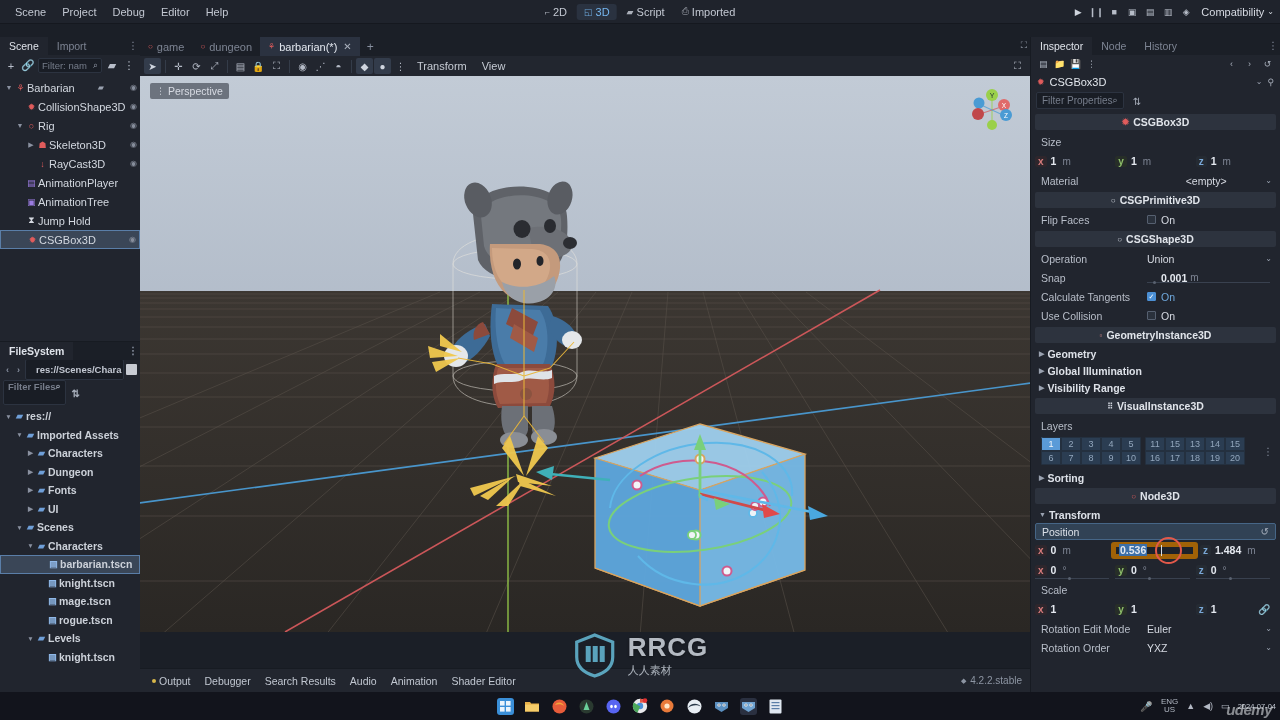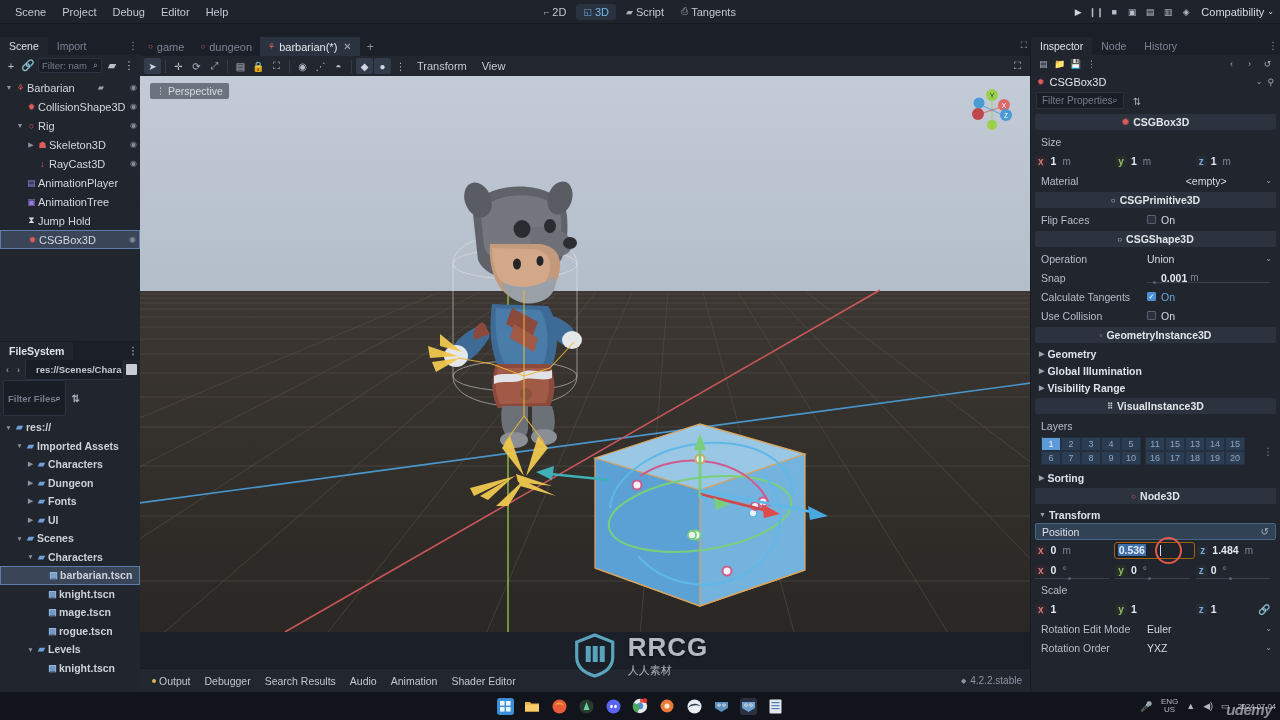--- a/index.html
+++ b/index.html
@@ -94,22 +94,22 @@
   .fs-panel{ flex:1; background:#21252e; display:flex; flex-direction:column; border-top:1px solid #171b22;font-weight:bold;}
   .path-bar{ height:19px; display:flex; align-items:center; gap:2px; padding:0 3px;}
   .path-arrow{ font-size:9px; color:#8890a0; width:9px; text-align:center;}
   .path-field{
     flex:1; height:21px; background:#191d25; border:1px solid #2c3340;border-radius:2px;
     display:flex;align-items:center;padding:0 10px; font-size:9.5px;color:#c3c8d2;
     white-space:nowrap; overflow:hidden;
   }
   .path-sq{ width:11px;height:11px;background:#c8ccd4;border-radius:1px;}
   .files-filter{
-    height:36px; margin:1px 3px 2px 3px; background:#191d25;border:1px solid #2c3340;
-    border-radius:2px; display:flex;align-items:center;padding:0 4px;font-size:9.5px;color:#767d8b;
+    height:25px; margin:1px 3px 2px 3px; background:#191d25;border:1px solid #2c3340;
+    border-radius:2px; display:flex;padding:0 4px;font-size:9.5px;color:#767d8b;
   }
   .files-filter .ff-ico{margin-left:auto;color:#9aa2b0;font-size:9px;}
   .files-filter-wrap{display:flex;align-items:center;gap:3px;padding-right:3px;}
   .files-filter-wrap .ff-extra{font-size:10px;color:#a7aeba;}
   .file-tree{ flex:1; overflow:hidden; position:relative;}
   .f-row{ height:18.5px; display:flex; align-items:center; font-size:10.5px; color:#ccd1d9;}
   .f-row.sel{ background:#3a4657; border:1px solid #5a7ea8;}
   .f-row .arw{ width:9px;text-align:center;font-size:6.5px;color:#8a91a0;}
   .f-row .fic{ width:13px;text-align:center;font-size:9px;}
   .fold{ color:#6f9fd8;} .fscn{color:#8fb8e8;}
@@ -189,21 +189,21 @@
   .vfield .ax{ font-size:10px; font-weight:bold; padding:0 3px; border-radius:2px;}
   .ax-x{ color:#d67b7b; background:#2e262c;}
   .ax-y{ color:#8fc06a; background:#272e28;}
   .ax-z{ color:#7aa8d8; background:#252b33;}
   .vfield .vv{ font-size:10.5px; color:#e4e8ef; font-weight:bold;}
   .vfield .un{ font-size:10px; color:#7d8493; margin-left:2px;}
   .vfield .uline{ position:absolute; left:0; right:4px; bottom:0; height:1px; background:#39414f;}
   .vfield .udot{ position:absolute; bottom:-1.5px; width:3px;height:3px;background:#59616f;border-radius:50%;}
 
   .vfield.focused{
-    border:1px solid #a16207; border-radius:3px; background:#1d222b;
+    border:5px solid #a16207; border-radius:3px; background:#1d222b;
     padding-left:3px;
   }
   .sel-text{ background:#3c6fa8; color:#fff; padding:0 1px;}
   .caret{ width:1px;height:11px;background:#d9dde4; margin-left:10px; display:inline-block;}
 
   .chk{ width:9px;height:9px;border-radius:1px;border:1px solid #566070;background:#2a313c;
         display:inline-block;margin-right:5px;vertical-align:-1px;}
   .chk.on{ background:#4b8fd4;border-color:#4b8fd4;}
   .chk.on:after{content:"✓";color:#fff;font-size:7px;display:block;line-height:8px;text-align:center;}
 
@@ -286,21 +286,21 @@
       <div class="mode-btn active">
         <span class="g">◱</span>
         <span>3D</span>
       </div>
       <div class="mode-btn">
         <span class="g">▰</span>
         <span>Script</span>
       </div>
       <div class="mode-btn">
         <span class="g">⎙</span>
-        <span>Tangents</span>
+        <span>Imported</span>
       </div>
     </div>
 
     <div class="right-tools">
       <div class="rt-ico play">▶</div>
       <div class="rt-ico">❙❙</div>
       <div class="rt-ico">■</div>
       <div class="rt-ico">▣</div>
       <div class="rt-ico">▤</div>
       <div class="rt-ico">▥</div>

